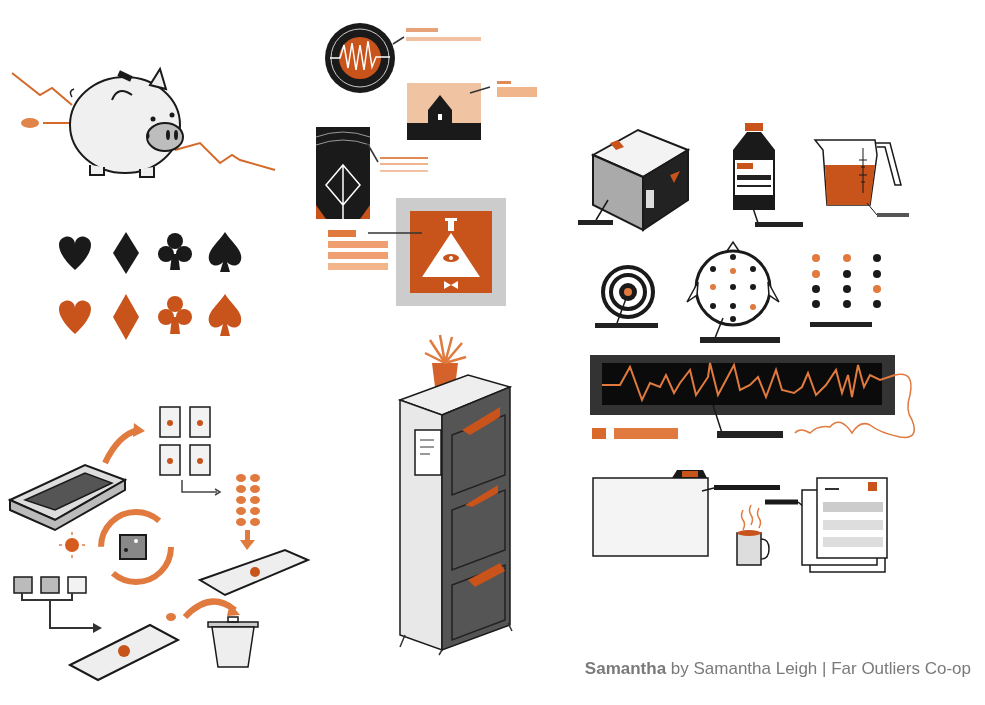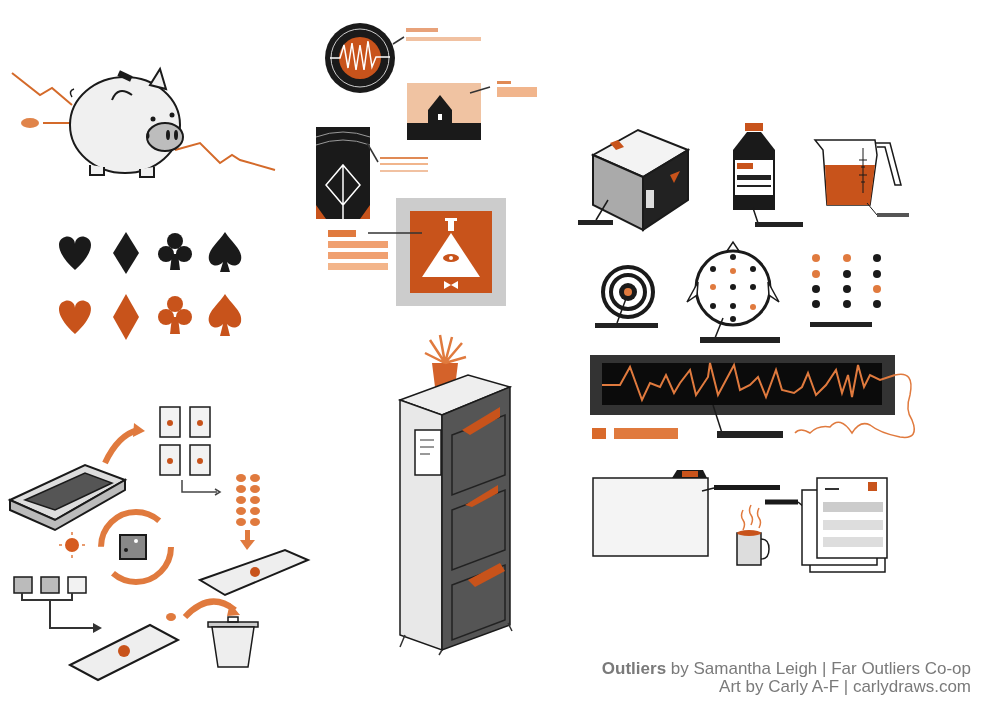--- a/index.html
+++ b/index.html
@@ -343,15 +343,14 @@
     <rect x="52" y="6" width="70" height="80" fill="#fff" stroke="#1a1a1a" stroke-width="1.5"></rect>
     <rect x="103" y="10" width="9" height="9" fill="#c8531b"></rect>
     <rect x="60" y="16" width="14" height="2" fill="#333"></rect>
     <rect x="58" y="30" width="60" height="10" fill="#ccc"></rect>
       <rect x="58" y="48" width="60" height="10" fill="#ddd"></rect>
       <rect x="58" y="65" width="60" height="10" fill="#ddd"></rect>
   </svg>
 </div>
 
 <div class="credit">
-  <div><b>Outliers</b><span> by Samantha Leigh | Far Outliers Co-op</span></div>
-  <div>Art by Carly A-F | carlydraws.com</div>
+  <div><b>Samantha</b><span> by Samantha Leigh | Far Outliers Co-op</span></div>
 </div>
 
 </body></html>

